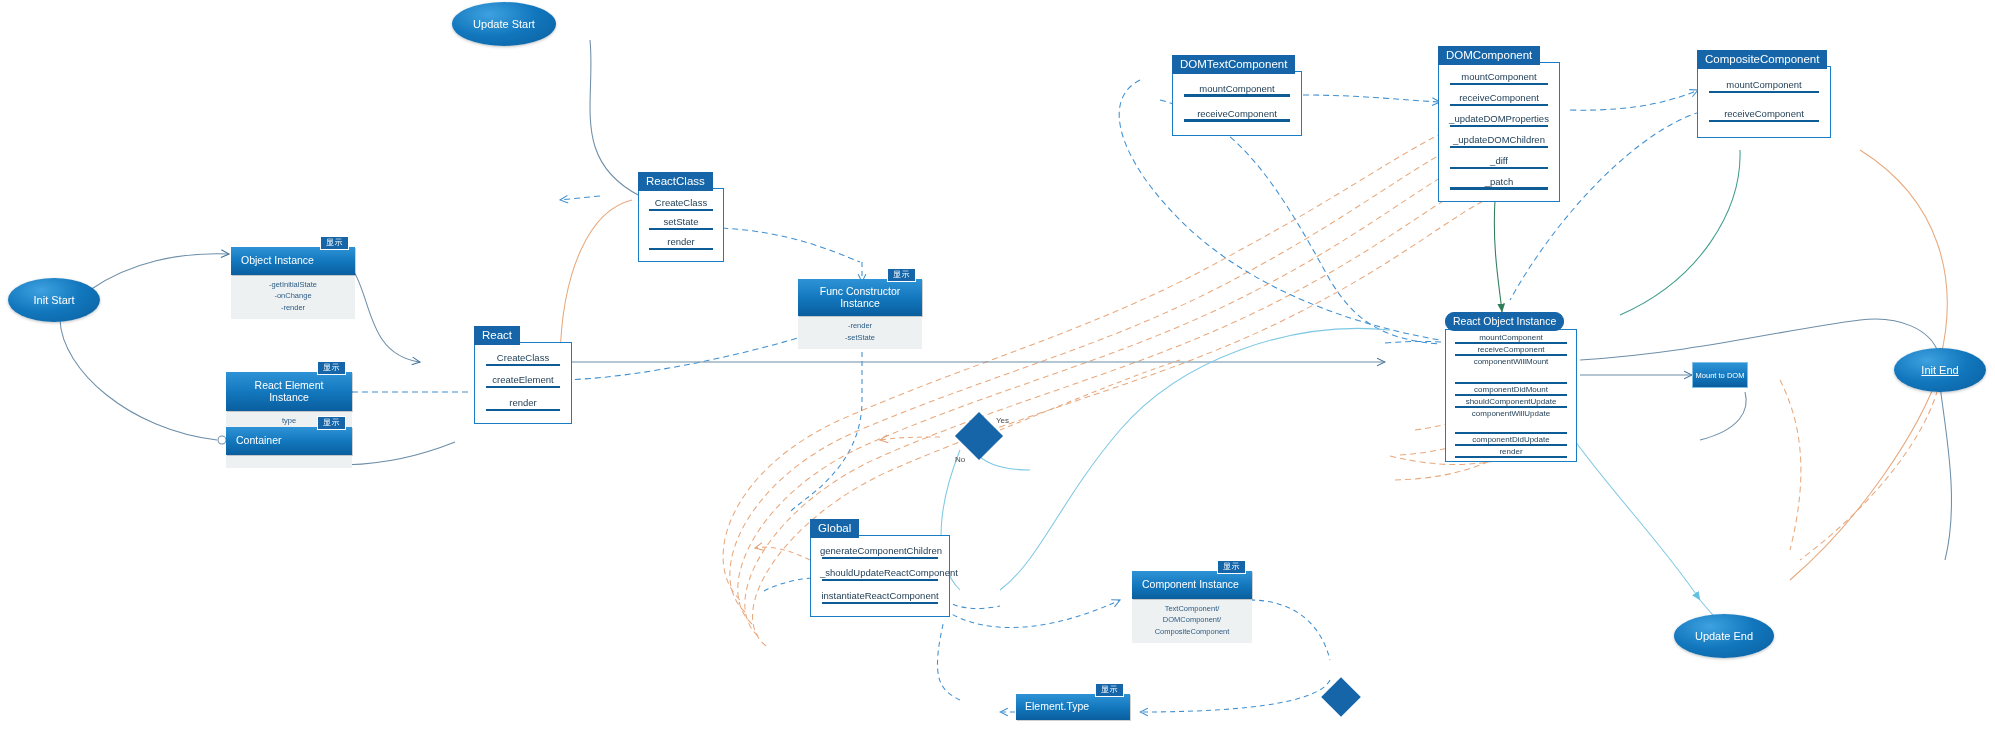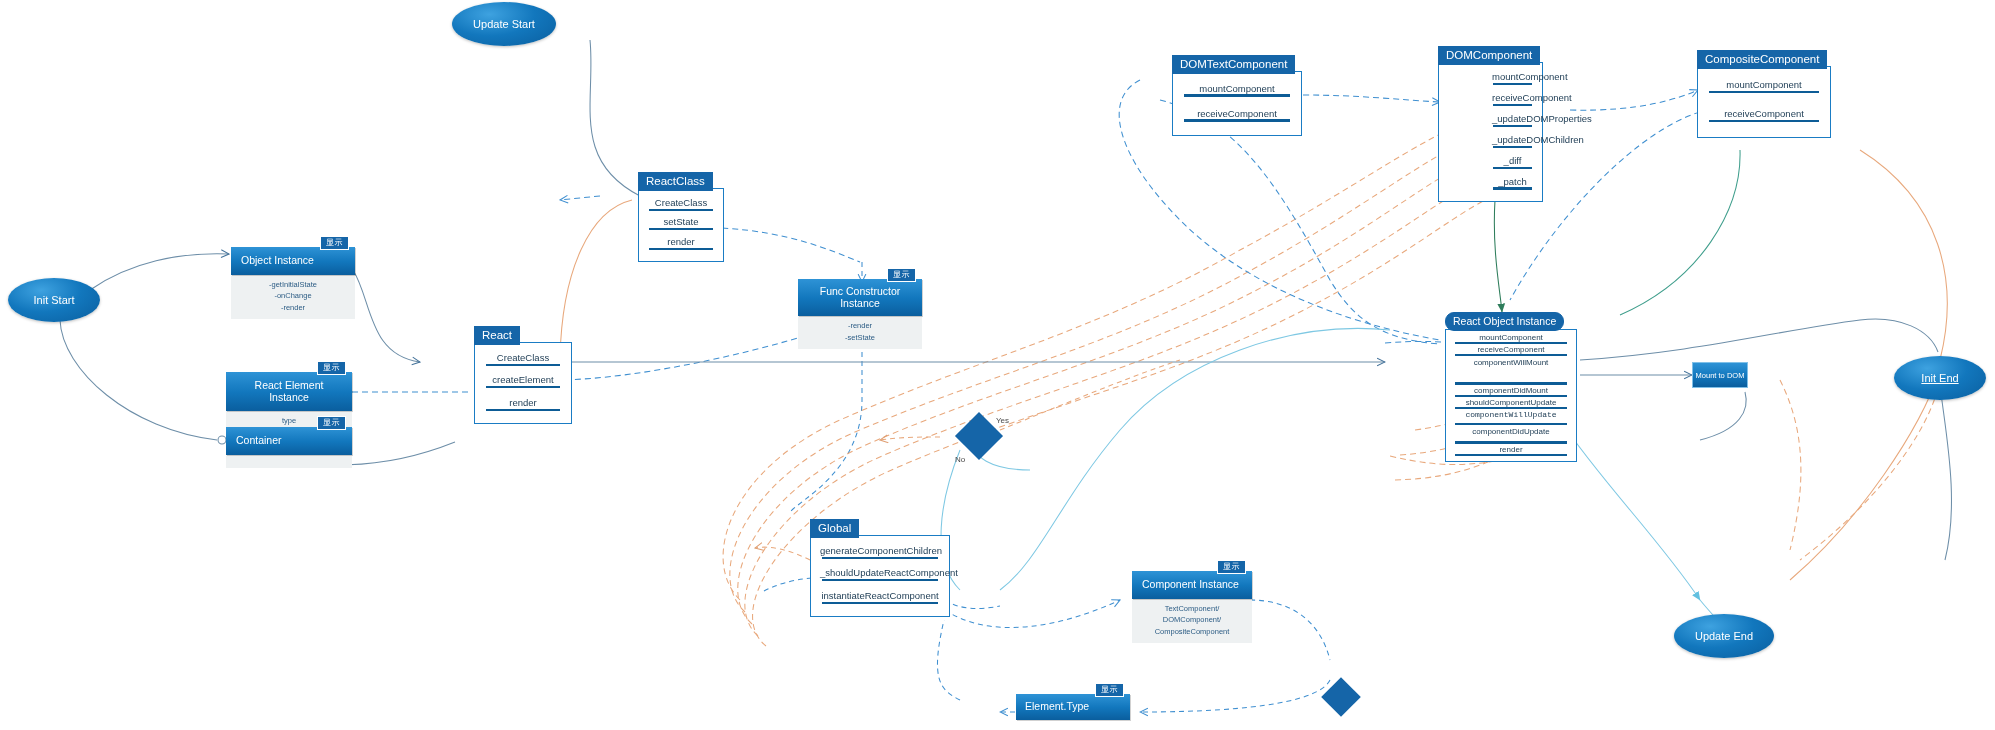--- a/index.html
+++ b/index.html
@@ -256,21 +256,21 @@
   </svg>
 
   <div class="ellipse" style="left:452px;top:2px;width:104px;height:44px;">
     <span>Update Start</span>
   </div>
 
   <div class="ellipse" style="left:8px;top:278px;width:92px;height:44px;">
     <span>Init Start</span>
   </div>
 
-  <div class="ellipse" style="left:1894px;top:356px;width:92px;height:44px;text-decoration:underline;">
+  <div class="ellipse" style="left:1894px;top:348px;width:92px;height:44px;text-decoration:underline;">
     <span>Init End</span>
   </div>
 
   <div class="ellipse" style="left:1674px;top:614px;width:100px;height:44px;">
     <span>Update End</span>
   </div>
 
   <div class="card" style="left:231px;top:247px;width:124px;">
     <div class="card-head">
       <span class="card-badge">显示</span>
@@ -352,21 +352,21 @@
   </div>
 
   <div class="uml" style="left:1172px;top:71px;width:130px;height:65px;">
     <div class="uml-title">DOMTextComponent</div>
     <div class="uml-body">
       <div class="uml-row">mountComponent</div>
       <div class="uml-row">receiveComponent</div>
     </div>
   </div>
 
-  <div class="uml" style="left:1438px;top:62px;width:105px;height:140px;padding-left:44px;">
+  <div class="uml" style="left:1438px;top:62px;width:122px;height:140px;">
     <div class="uml-title">DOMComponent</div>
     <div class="uml-body">
       <div class="uml-row">mountComponent</div>
       <div class="uml-row">receiveComponent</div>
       <div class="uml-row">_updateDOMProperties</div>
       <div class="uml-row">_updateDOMChildren</div>
       <div class="uml-row">_diff</div>
       <div class="uml-row">_patch</div>
     </div>
   </div>
@@ -380,22 +380,22 @@
   </div>
 
   <div class="uml" style="left:1445px;top:329px;width:132px;height:133px;">
     <div class="uml-title" style="top:-18px;font-size:10.5px;border-radius:9px;">React Object Instance</div>
     <div class="uml-body" style="padding:3px 7px 4px 7px;">
       <div class="uml-row" style="font-size:8px;padding-bottom:2px;margin-bottom:1px;">mountComponent</div>
       <div class="uml-row" style="font-size:8px;padding-bottom:2px;margin-bottom:1px;">receiveComponent</div>
       <div class="uml-row" style="font-size:8px;padding-bottom:18px;margin-bottom:1px;">componentWillMount</div>
       <div class="uml-row" style="font-size:8px;padding-bottom:2px;margin-bottom:1px;">componentDidMount</div>
       <div class="uml-row" style="font-size:8px;padding-bottom:2px;margin-bottom:1px;">shouldComponentUpdate</div>
-      <div class="uml-row" style="font-size:8px;padding-bottom:6px;margin-bottom:1px;font-family:Liberation Mono, monospace;">componentWillUpdate</div>
-      <div class="uml-row" style="font-size:8px;padding-bottom:8px;margin-bottom:1px;">componentDidUpdate</div>
+      <div class="uml-row" style="font-size:8px;padding-bottom:16px;margin-bottom:1px;">componentWillUpdate</div>
+      <div class="uml-row" style="font-size:8px;padding-bottom:2px;margin-bottom:1px;">componentDidUpdate</div>
       <div class="uml-row" style="font-size:8px;padding-bottom:2px;margin-bottom:1px;">render</div>
     </div>
   </div>
 
   <div class="uml" style="left:810px;top:535px;width:140px;height:82px;">
     <div class="uml-title">Global</div>
     <div class="uml-body">
       <div class="uml-row">generateComponentChildren</div>
       <div class="uml-row">_shouldUpdateReactComponent</div>
       <div class="uml-row">instantiateReactComponent</div>

